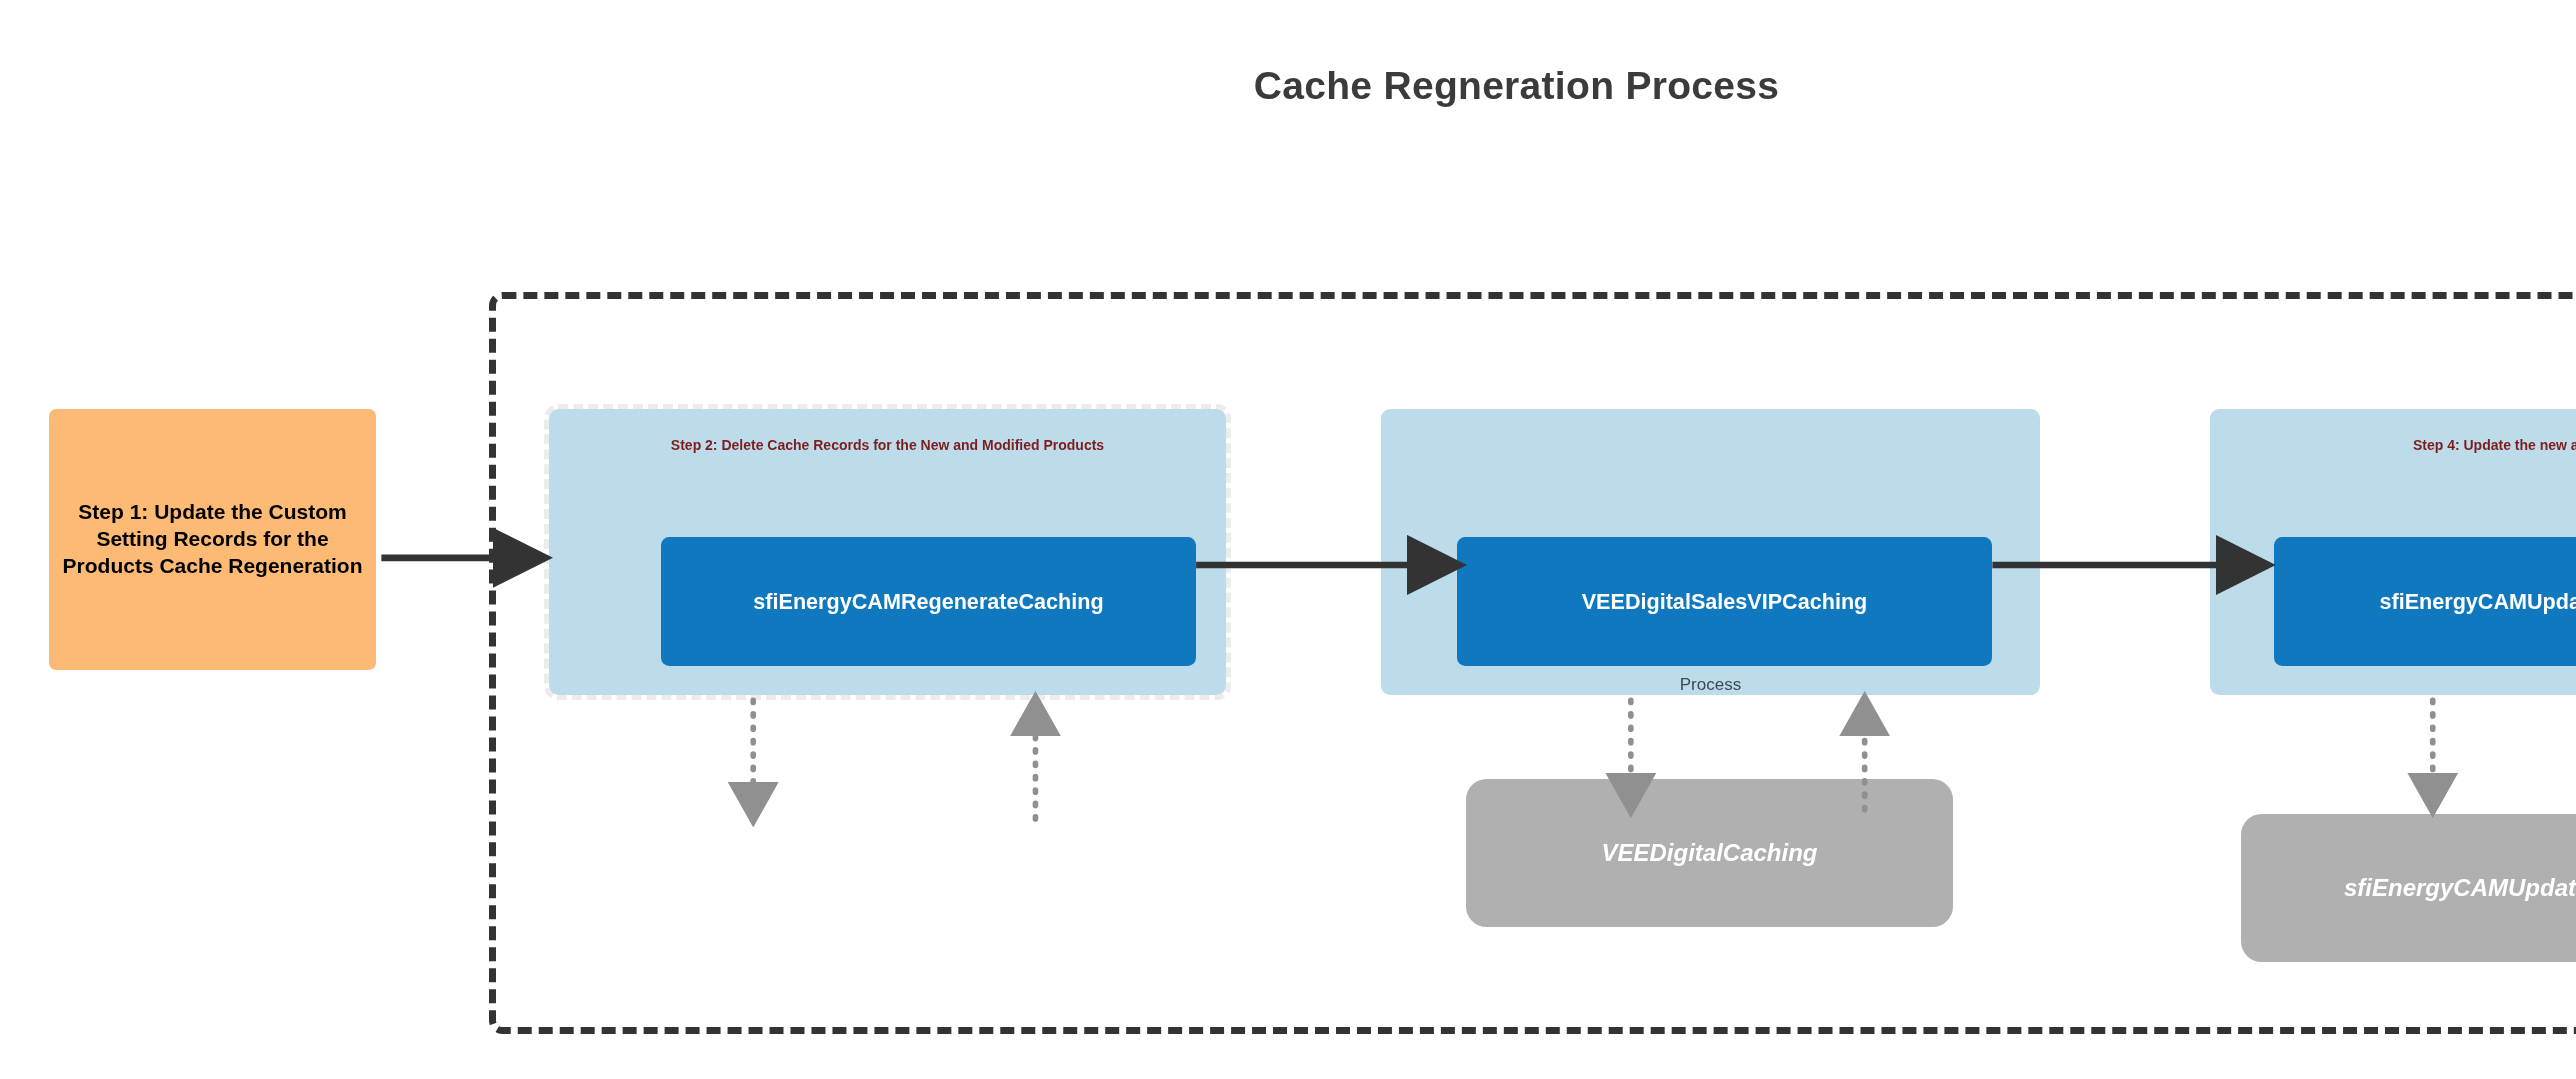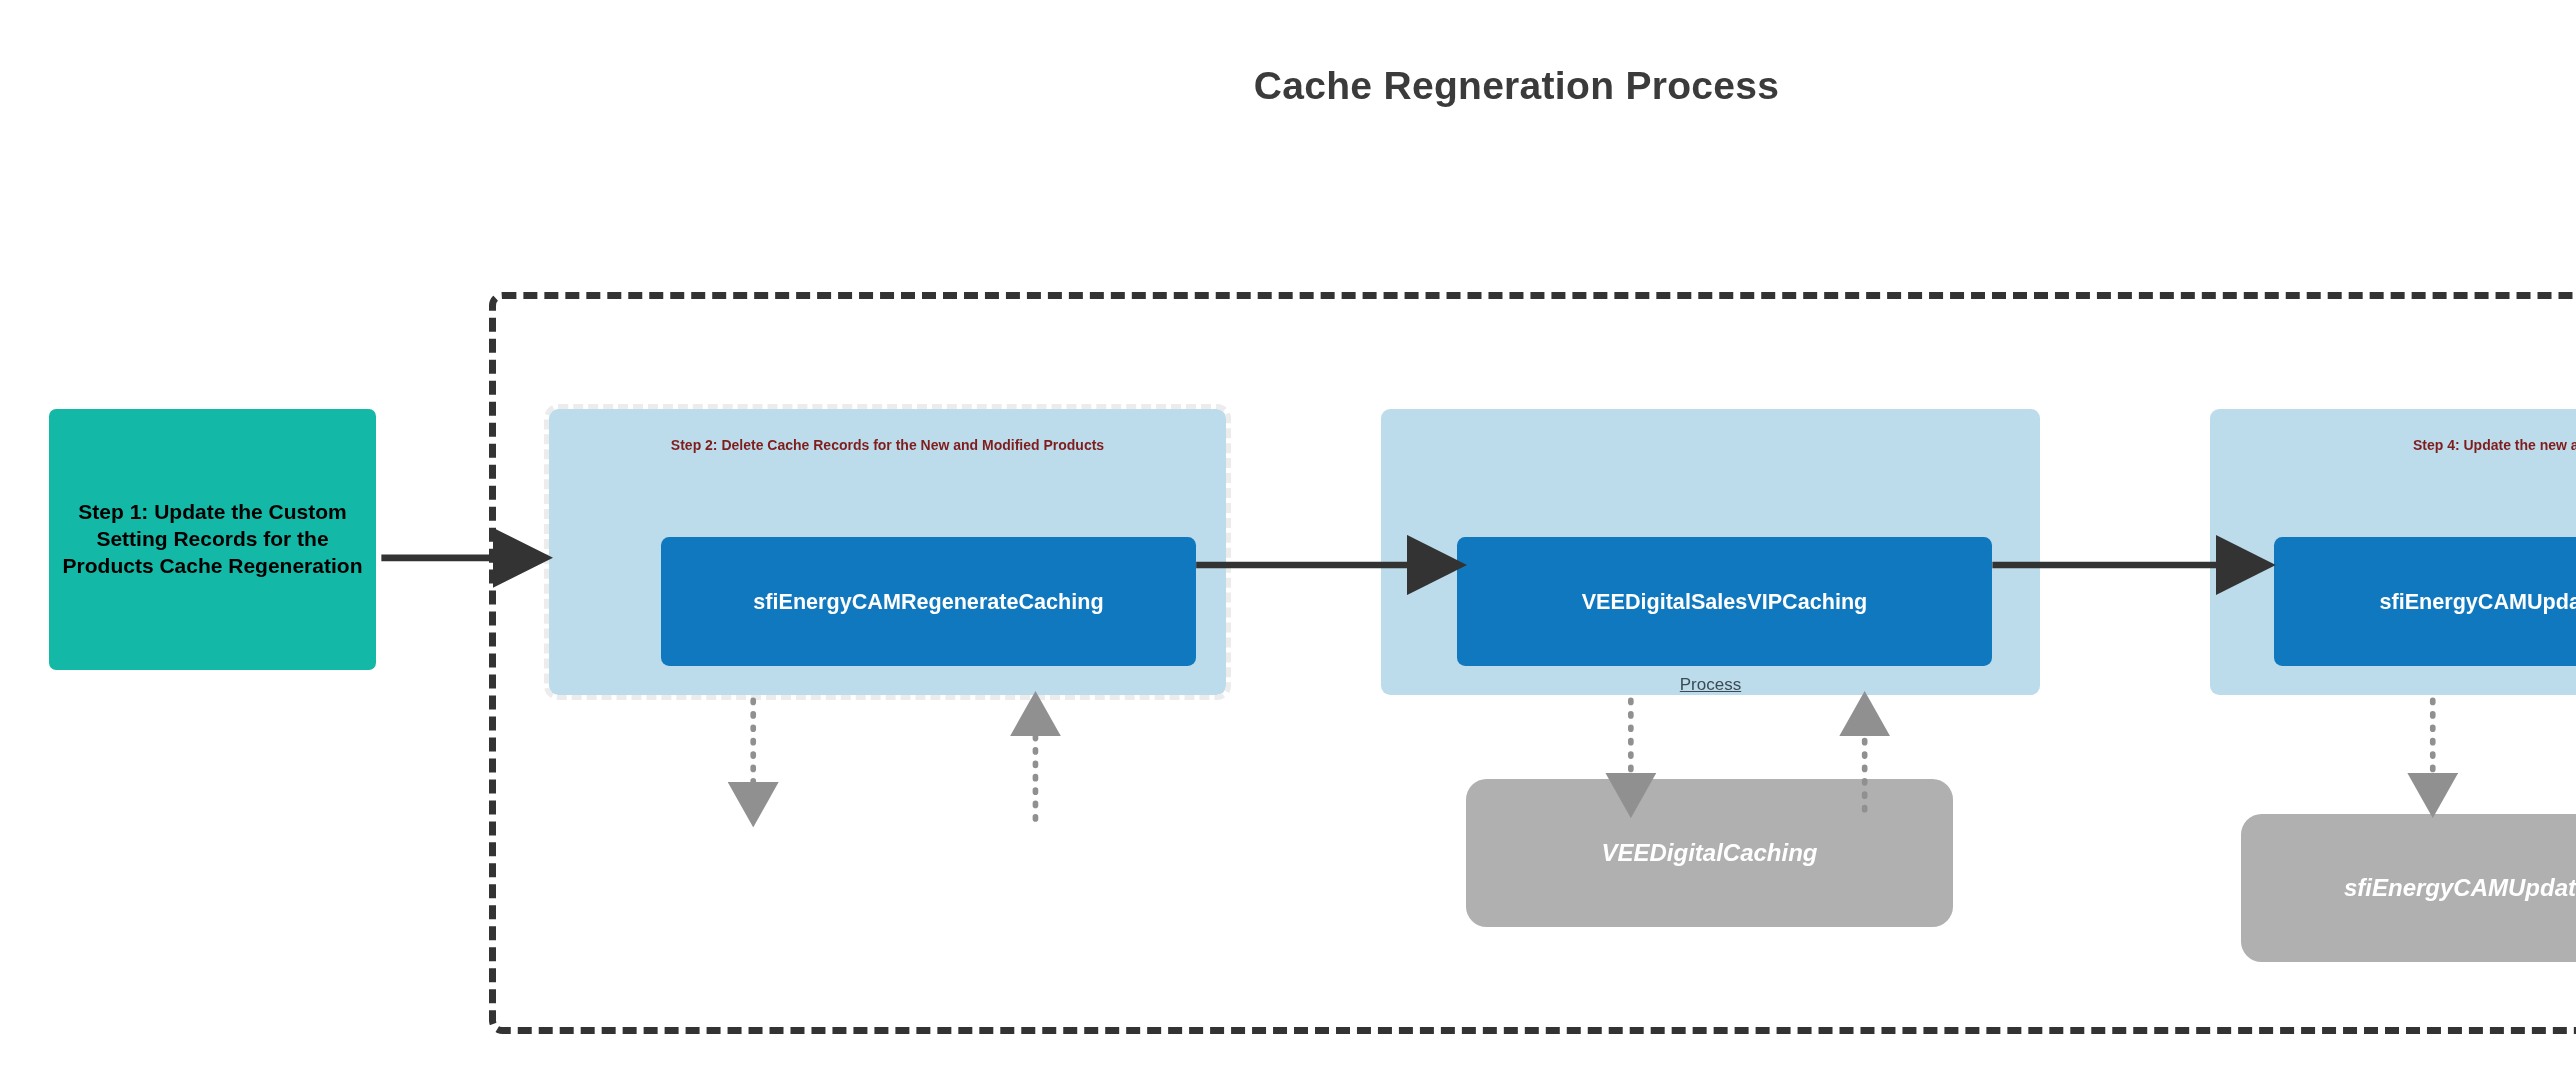--- a/index.html
+++ b/index.html
@@ -43,21 +43,21 @@
     box-sizing: border-box;
   }
 
   
   #step1 {
     position: absolute;
     left: 49px;
     top: 409px;
     width: 327px;
     height: 261px;
-    background: #14b8a6;
+    background: #fdba74;
     border-radius: 7.2px;
     display: flex;
     align-items: center;
     justify-content: center;
     box-sizing: border-box;
     padding: 0 13.4px;
   }
   #step1 .step1-text {
     font-size: 21px;
     font-weight: bold;
@@ -113,21 +113,21 @@
     font-size: 17px;
     color: #3b4a54;
   }
 
   
   #step2 { left: 549px; top: 409px; width: 677px; height: 286px; }
   #step2 .job-box { left: 112px; top: 128px; width: 535px; height: 129px; }
 
   #step3 { left: 1381px; top: 409px; width: 659px; height: 286px; }
   #step3 .job-box { left: 76px; top: 128px; width: 535px; height: 129px; align-items: center; }
-  #step3 .sub-label { top: 266px; text-decoration: underline; }
+  #step3 .sub-label { top: 266px; }
 
   #step4 { left: 2210px; top: 409px; width: 752px; height: 286px; }
   #step4 .job-box { left: 64px; top: 128px; width: 680px; height: 129px; }
 
   
   .ip-box {
     position: absolute;
     background: #b0b0b0;
     border-radius: 20.6px;
     display: flex;

